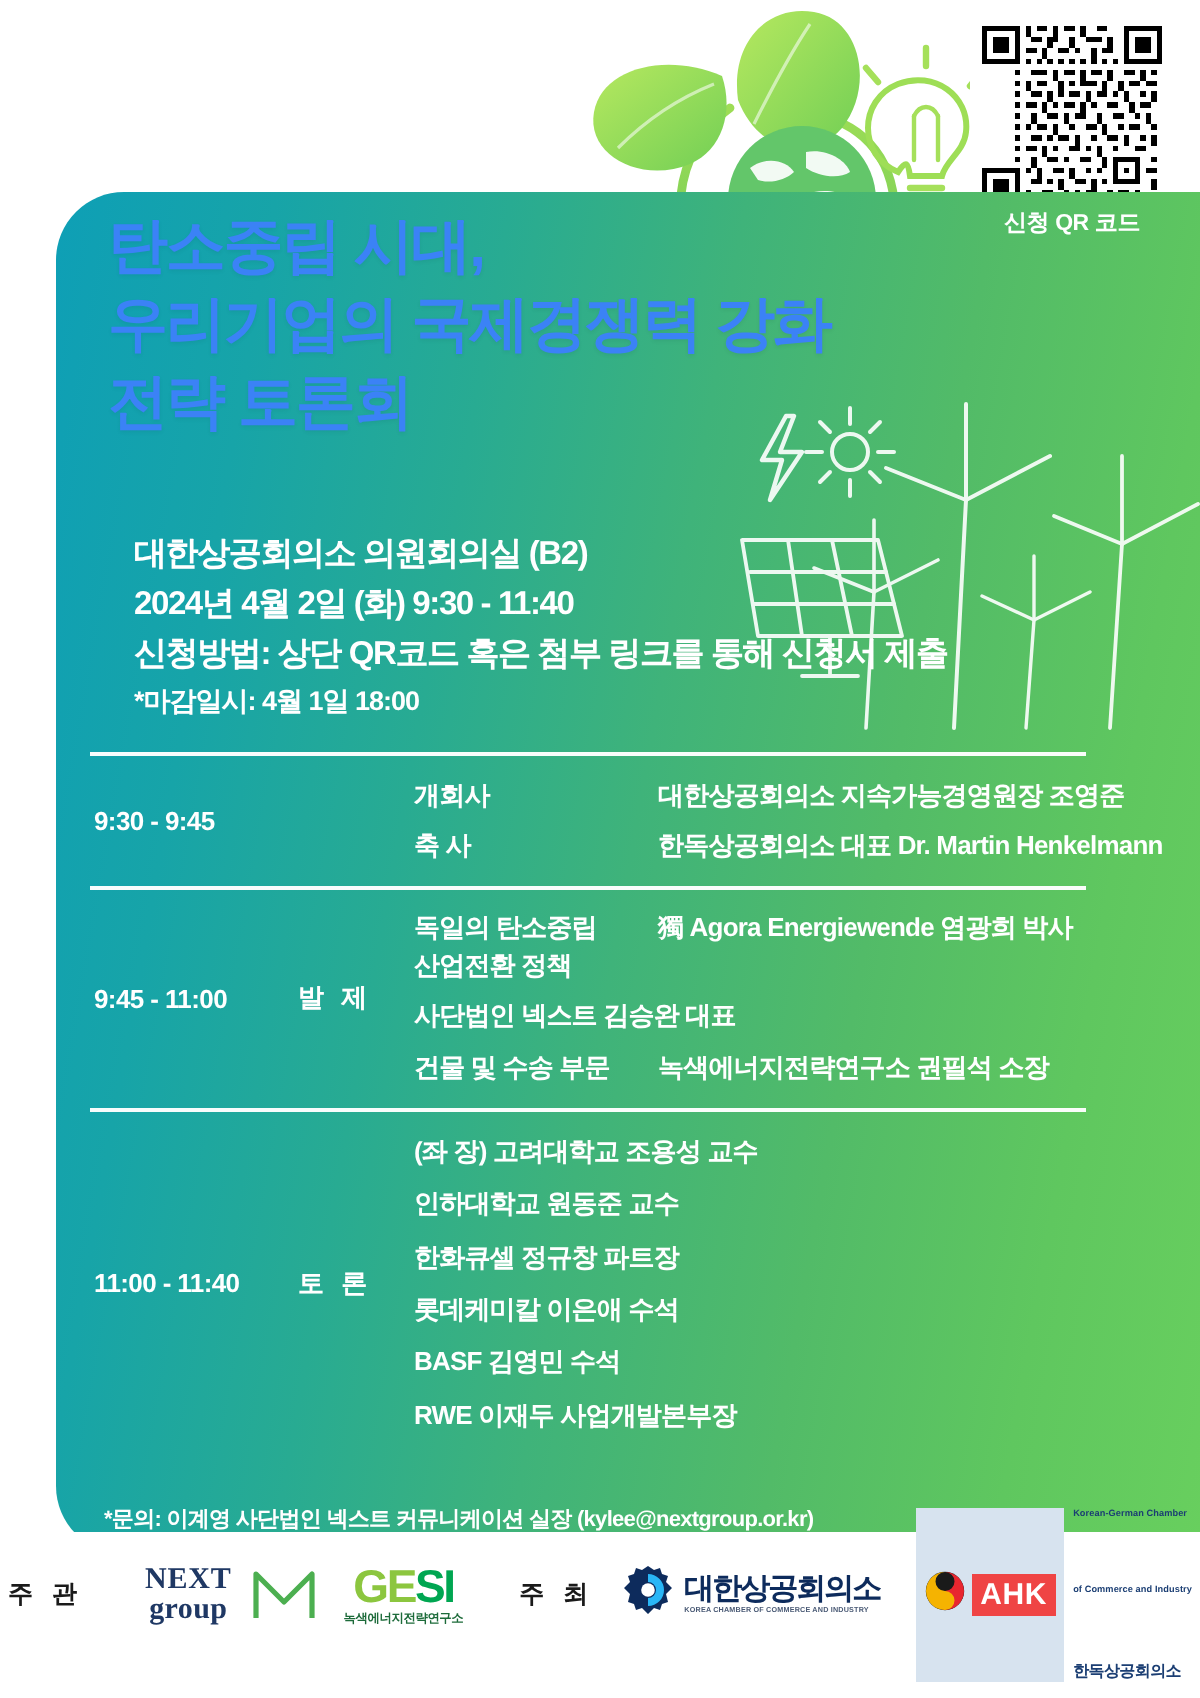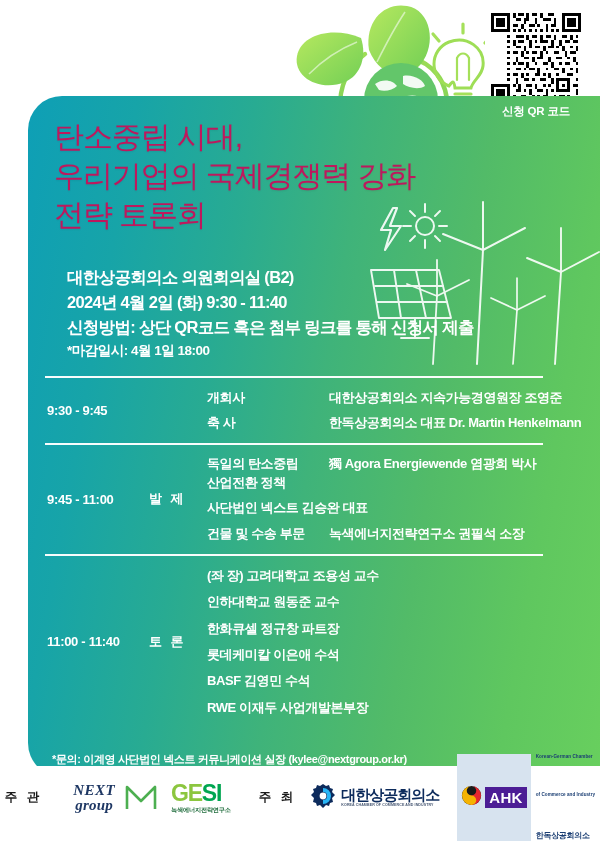--- a/index.html
+++ b/index.html
@@ -84,25 +84,25 @@
     height: 180px;
     opacity: 0.95;
     pointer-events: none;
   }
   .card-art svg { display: block; width: 100%; height: 100%; }
 
   
   .title {
     position: absolute;
     left: 54px;
-    top: 117px;
+    top: 104px;
     width: 420px;
-    color: #be185d;
+    color: #3b82f6;
     font-size: 30px;
-    font-weight: 400;
+    font-weight: 700;
     line-height: 1.30;
     letter-spacing: -1.1px;
     white-space: pre-line;
     text-shadow: 0 1px 2px rgba(0,0,0,0.06);
   }
 
   .subinfo {
     position: absolute;
     left: 67px;
     top: 265px;
@@ -258,20 +258,21 @@
     font-weight: 700;
     letter-spacing: 0.2px;
   }
 
   .next-mark svg { display: block; }
 
   
   .gesi {
     display: flex;
     flex-direction: column;
+    align-items: center;
     line-height: 1;
   }
   .gesi .word {
     font-size: 23px;
     font-weight: 800;
     letter-spacing: -1.2px;
     line-height: 1;
   }
   .gesi .word .g1 { color: #8cc63f; }
   .gesi .word .g2 { color: #00a651; }
@@ -306,21 +307,21 @@
   
   .ahk { display: flex; align-items: stretch; gap: 0; }
   .ahk-badge {
     display: flex;
     align-items: center;
     background: #d7e3ef;
     padding: 3px 4px;
     gap: 3px;
   }
   .ahk-badge .ahk-word {
-    background: #4c1d95;
+    background: #ef4444;
     color: #ffffff;
     font-size: 15px;
     font-weight: 800;
     letter-spacing: 0.3px;
     padding: 3px 4px 3px 4px;
     line-height: 1;
   }
   .ahk-right {
     display: flex;
     flex-direction: column;
@@ -699,21 +700,21 @@
   </div>
 
   <div class="contact">*문의: 이계영 사단법인 넥스트 커뮤니케이션 실장 (kylee@nextgroup.or.kr)</div>
 
   <div class="qr-label">신청 QR 코드</div>
 
   <div class="footer">
 
     <span class="flabel">주 관</span>
 
-    <div class="logo-group" style="margin-left:31px;font-style:italic;">
+    <div class="logo-group" style="margin-left:31px;">
       <div class="next-logo">
         <span class="l1">NEXT</span>
         <span class="l2">group</span>
       </div>
       <span class="next-mark">
         <svg width="34" height="28" viewBox="0 0 34 28" xmlns="http://www.w3.org/2000/svg">
           <g fill="none" stroke="#4caf50" stroke-width="2.6" stroke-linejoin="round">
             <path d="M3 25 L3 3 L17 17 L31 3 L31 25"></path>
           </g>
         </svg>

